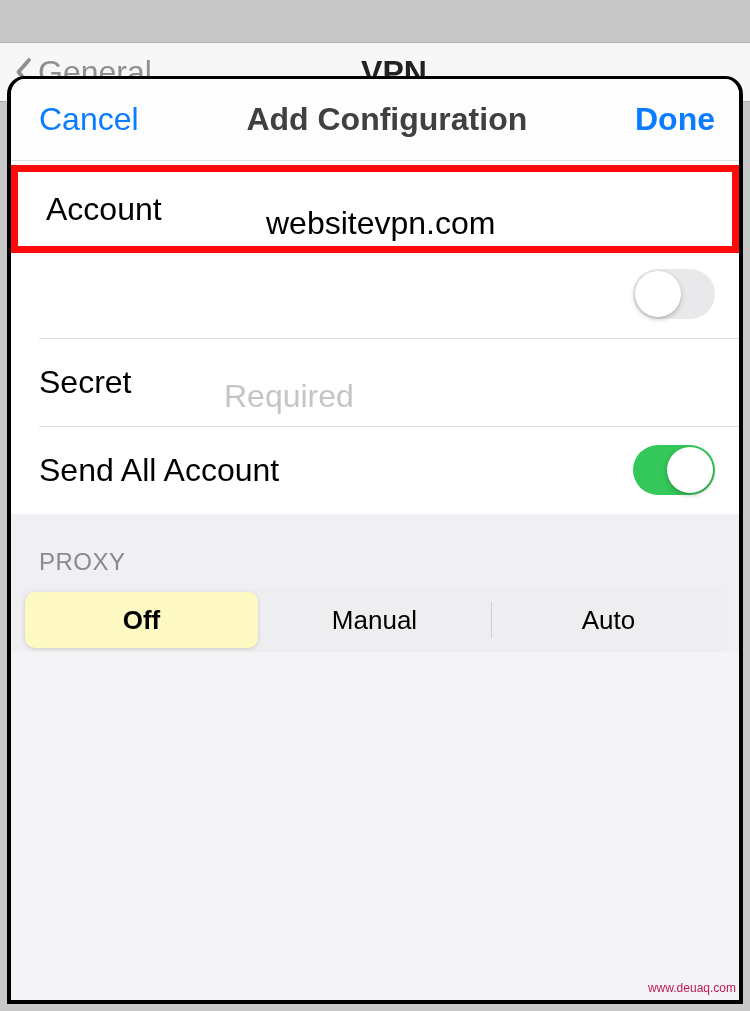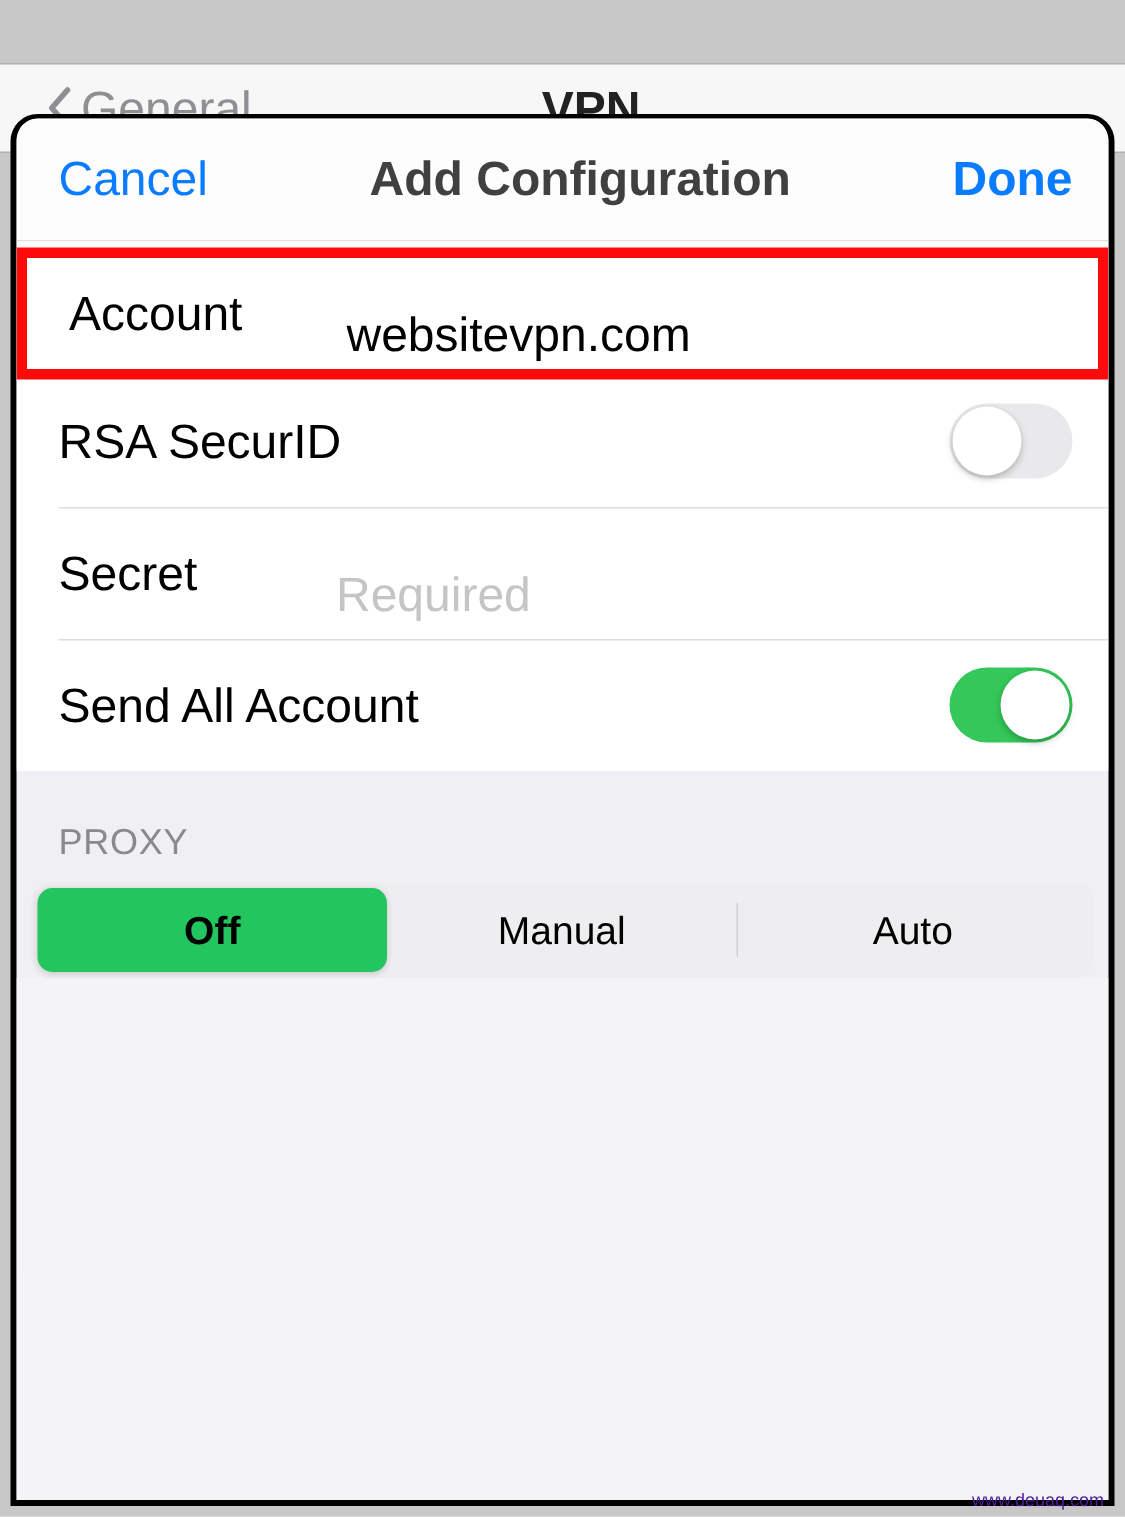--- a/index.html
+++ b/index.html
@@ -14,21 +14,21 @@
     .bg-nav {
       position: absolute;
       top: 42px;
       left: 0; right: 0;
       height: 60px;
       background: #f7f7f7;
       border-top: 1px solid #b0b0b0;
       border-bottom: 1px solid #b0b0b0;
       display: flex;
       align-items: center;
-      padding: 0 30px;
+      padding: 0 14px;
       text-align: center;
     }
     .bg-back {
       display: flex;
       align-items: center;
       color: #8e8e93;
       font-size: 32px;
       gap: 6px;
     }
     .bg-back svg { width: 18px; height: 30px; }
@@ -114,21 +114,21 @@
     }
     .row-input::placeholder {
       color: #c5c5c7;
     }
     .highlight {
       border: 7px solid #ff0a0a;
       margin: -3px 0;
       position: relative;
       z-index: 5;
     }
-    .highlight.first { margin-top: 4px; }
+    .highlight.first { margin-top: 4px; gap: 35px; }
     .switch {
       margin-left: auto;
       width: 82px;
       height: 50px;
       border-radius: 25px;
       position: relative;
       cursor: pointer;
     }
     .switch-off { background: #e9e9eb; }
     .switch-on { background: #34c759; }
@@ -165,39 +165,39 @@
       display: flex;
       align-items: center;
       justify-content: center;
       font-size: 26px;
       color: #000;
       cursor: pointer;
       position: relative;
       border-radius: 10px;
     }
     .segment.selected {
-      background: #22c55e;
+      background: #fef9c3;
       font-weight: 600;
       box-shadow: 0 1px 4px rgba(0,0,0,0.15);
     }
     .seg-divider {
       width: 1px;
       background: #cfcfd1;
       margin: 10px 0;
     }
     .below-segmented {
       flex: 1;
       background: #f4f4f6;
     }
     .watermark {
       position: absolute;
       right: 14px;
-      bottom: 4px;
+      bottom: 16px;
       font-size: 12px;
-      color: #4c1d95;
+      color: #be185d;
       font-family: Arial, sans-serif;
     }
   </style>
 </head>
 <body>
 
 <div class="bg-nav">
   <div class="bg-back">
     <svg viewBox="0 0 12 20" fill="none">
         <path d="M10 2 L3 10 L10 18" stroke="#8e8e93" stroke-width="2.5" stroke-linecap="round" stroke-linejoin="round"></path>
@@ -215,21 +215,20 @@
   </div>
 
   <div class="rows-group">
 
     <div class="row highlight first">
       <div class="row-label">Account</div>
       <input class="row-input" value="websitevpn.com" style="">
     </div>
 
     <div class="row">
-      <div class="row-label" style="width:auto">RSA SecurID</div>
       <div class="switch switch-off">
         <div class="knob"></div>
       </div>
     </div>
 
 
     <div class="row">
       <div class="row-label">Secret</div>
       <input class="row-input" placeholder="Required" style="">
     </div>

